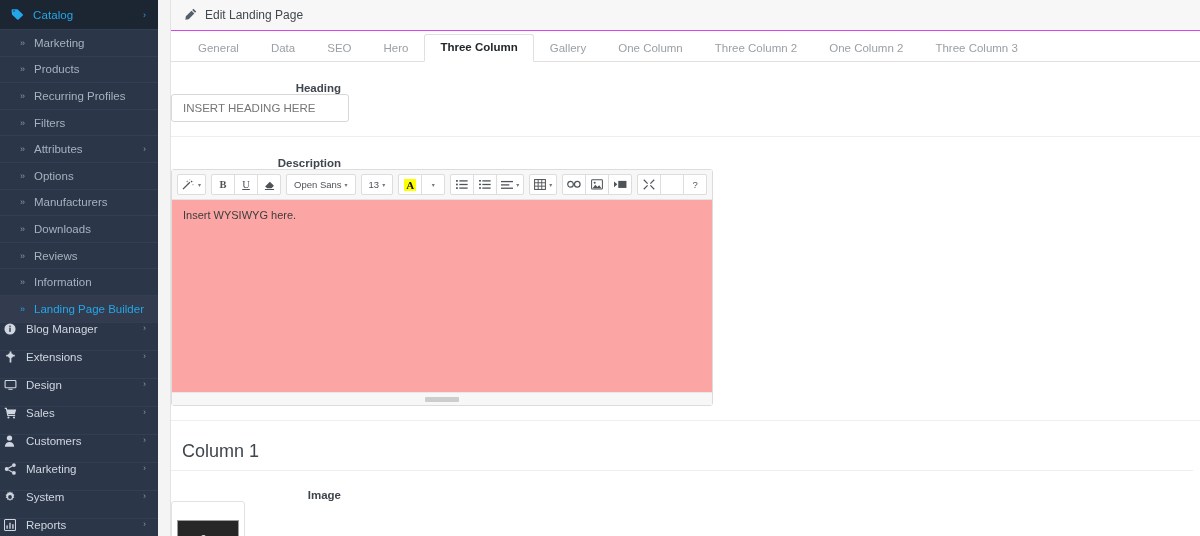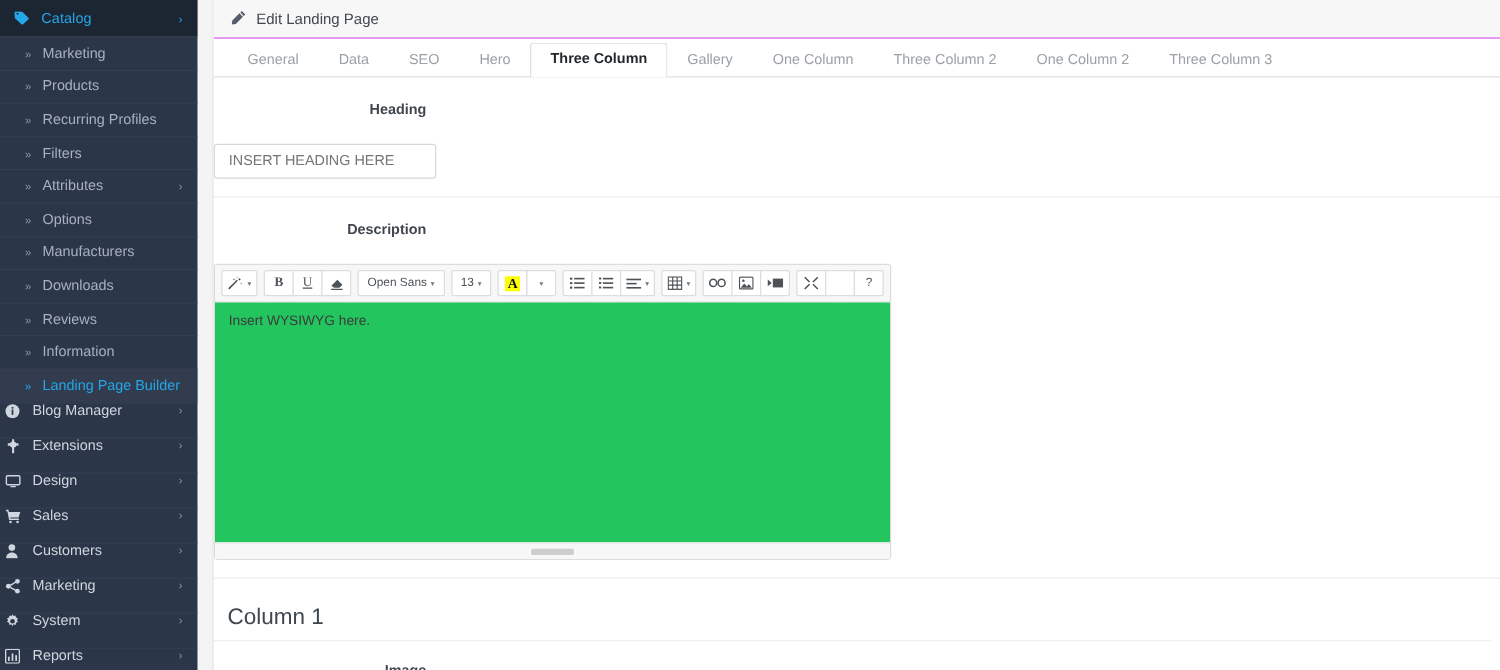--- a/index.html
+++ b/index.html
@@ -104,21 +104,21 @@
     display: flex; align-items: flex-start;
     border-bottom: 1px solid #eeeeee;
     padding: 14px 8px 14px 0;
     flex-direction: column;
   }
   .flabel {
     width: 185px; min-width: 185px; text-align: right;
     font-size: 11.5px; font-weight: bold; color: #3f464d;
     padding-right: 15px; padding-top: 6px;
   }
-  .fcontrol { flex: 1; padding-right: 7px; margin-top: 21px; }
+  .fcontrol { flex: 1; padding-right: 7px; }
 
   .text-input {
     width: 100%; height: 28px;
     border: 1px solid #d8d8d8; border-radius: 3px;
     padding: 0 11px; font-size: 11.5px; color: #9aa0a6;
     font-family: "Liberation Sans", sans-serif;
     outline: none; background: #fff;
   }
 
   
@@ -145,21 +145,21 @@
   .tbtn.wide { padding: 0 7px; }
   .hl-A {
     background: #ffff00; color: #111; font-weight: bold;
     font-family: "Liberation Serif", serif; font-size: 11px;
     padding: 0 2px; line-height: 12px;
   }
   .tbtn svg { display: block; }
 
   .ed-body {
     height: 192px; padding: 9px 11px; font-size: 11px; color: #3c3c3c;
-    background: #22c55e; overflow: hidden;
+    background: #fca5a5; overflow: hidden;
   }
   .ed-footer {
     height: 13px; background: #f7f7f7; border-top: 1px solid #e8e8e8;
     display: flex; align-items: center; justify-content: center;
   }
   .grip { width: 34px; height: 5px; background: #cdcdcd; border-radius: 1px; cursor: ns-resize; }
 
   .section-title {
     font-size: 18px; color: #3f464d; padding: 20px 0 8px 11px;
     border-bottom: 1px solid #eeeeee; margin: 0 7px 0 0;

